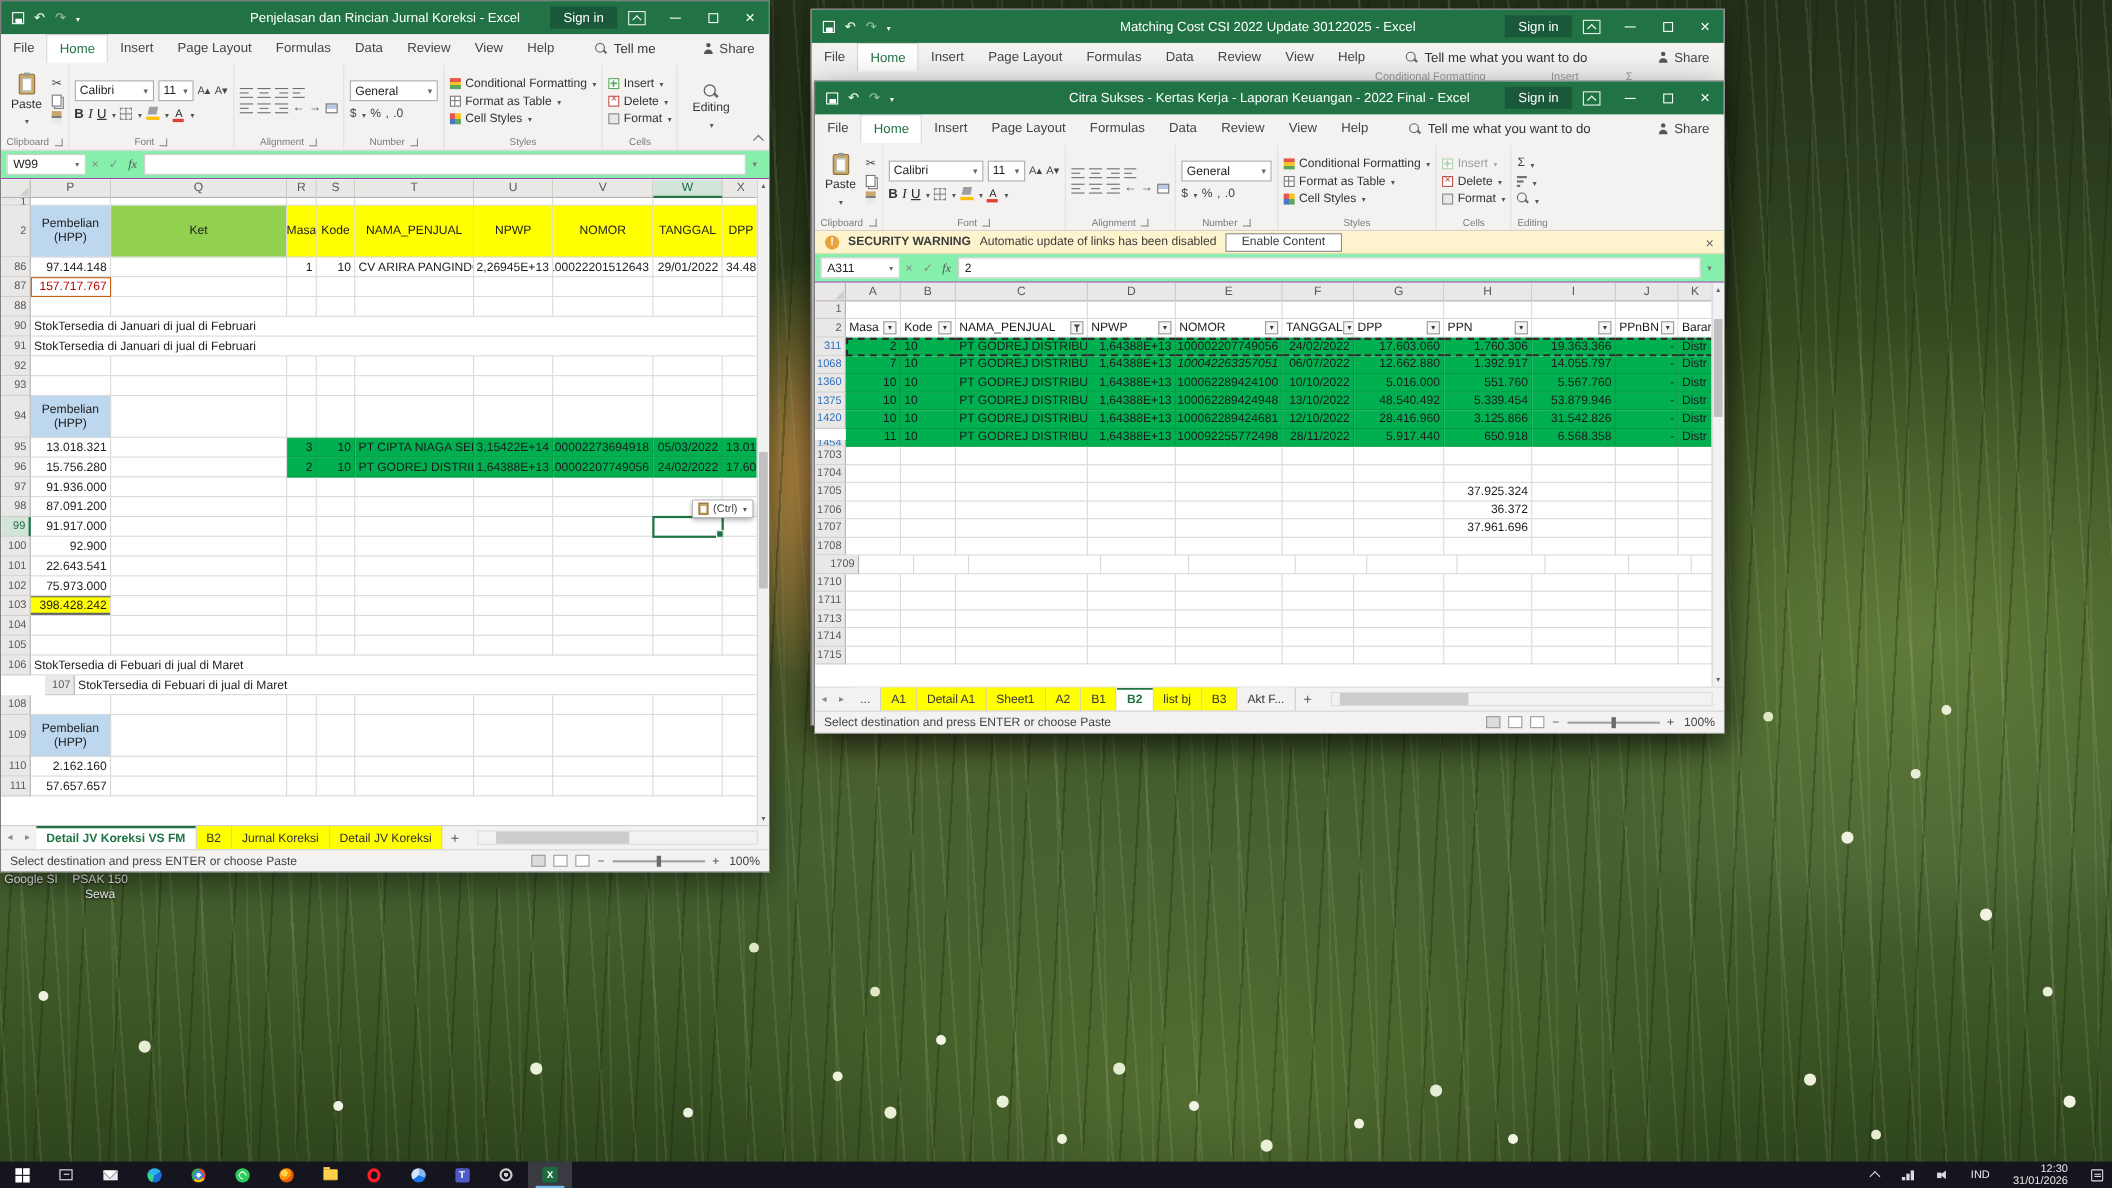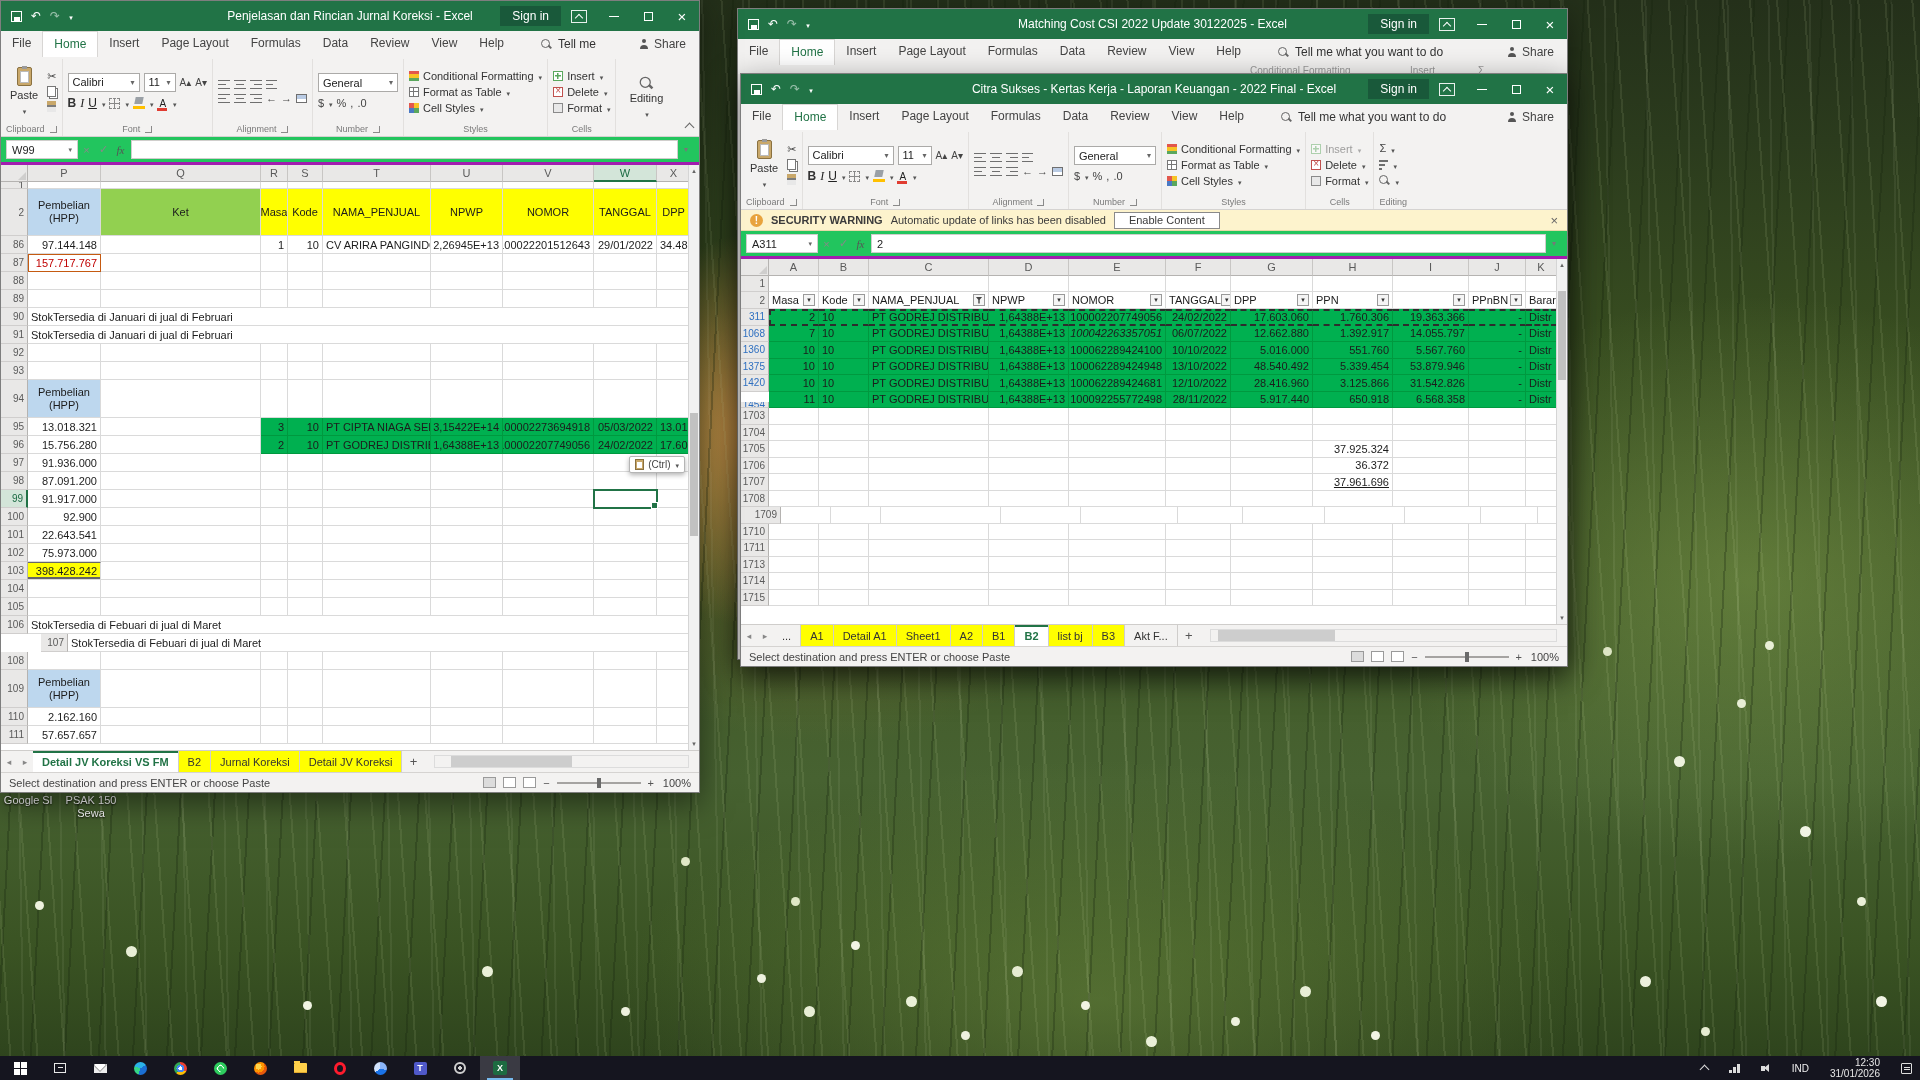--- a/index.html
+++ b/index.html
@@ -104,21 +104,21 @@
 .ic-search::before{content:"";position:absolute;left:0;top:0;width:7px;height:7px;border:1.5px solid #666;border-radius:50%}
 .ic-search::after{content:"";position:absolute;left:7px;top:7px;width:4px;height:1.5px;background:#666;transform:rotate(45deg)}
 .ic-search.big{transform:scale(1.25)}
 .rib-collapse{position:absolute;right:6px;bottom:5px;width:7px;height:7px;border-left:1.5px solid #666;border-top:1.5px solid #666;transform:rotate(45deg)}
 
 .secbar{height:21px;background:#fdf3cd;border-bottom:1px solid #e6d9a8;display:flex;align-items:center;gap:8px;padding:0 9px;font-size:11px;color:#3b3b3b;flex:none}
 .sec-ic{width:13px;height:13px;border-radius:50%;background:#e8a33d;color:#fff;font-weight:bold;font-size:10px;display:flex;align-items:center;justify-content:center;flex:none}
 .sec-ic::before{content:"!"}
 .sec-btn{border:1px solid #8a8a8a;background:#fff;padding:1px 14px;font-size:11px;height:17px;display:flex;align-items:center}
 .sec-x{margin-left:auto;color:#666;font-size:13px}
-.fbar{display:flex;align-items:center;background:#22c55e;padding:3px 5px;flex:none;border-bottom:3px solid #a21caf}
+.fbar{display:flex;align-items:center;background:#86efac;padding:3px 5px;flex:none;border-bottom:1px solid #a21caf}
 .namebox{width:72px;height:19px;background:#fff;border:1px solid #d0cecc;display:flex;align-items:center;padding:0 5px;font-size:11px}
 .namebox::after{content:"▾";font-size:7px;color:#666;margin-left:auto}
 .fbtn{width:17px;text-align:center;color:#888;font-size:11px;flex:none}
 .fbtn.fx{font-style:italic;color:#555;font-family:"Liberation Serif",serif}
 .fbtn.cx::before{content:"×"}
 .fbtn.ck::before{content:"✓"}
 .finput{flex:1;height:19px;background:#fff;border:1px solid #d0cecc;display:flex;align-items:center;padding:0 5px;font-size:11px;margin-left:2px}
 .fexp{width:16px;text-align:center;color:#777;font-size:8px}
 .fexp::before{content:"▾"}
 
@@ -544,32 +544,20 @@
             <div class="g-cell" style="width: 160px;"></div>
             <div class="g-cell" style="width: 27px;"></div>
             <div class="g-cell" style="width: 35px;"></div>
             <div class="g-cell" style="width: 108px;"></div>
             <div class="g-cell" style="width: 72px;"></div>
             <div class="g-cell" style="width: 91px;"></div>
             <div class="g-cell" style="width: 63px;"></div>
             <div class="g-cell" style="width: 34px;"></div>
           </div>
           <div class="g-row" style="height: 18px;">
-            <div class="g-rowh" style="width: 27px;">89</div>
-            <div class="g-cell" style="width: 73px;"></div>
-            <div class="g-cell" style="width: 160px;"></div>
-            <div class="g-cell" style="width: 27px;"></div>
-            <div class="g-cell" style="width: 35px;"></div>
-            <div class="g-cell" style="width: 108px;"></div>
-            <div class="g-cell" style="width: 72px;"></div>
-            <div class="g-cell" style="width: 91px;"></div>
-            <div class="g-cell" style="width: 63px;"></div>
-            <div class="g-cell" style="width: 34px;"></div>
-          </div>
-          <div class="g-row" style="height: 18px;">
             <div class="g-rowh" style="width: 27px;">90</div>
             <div class="g-cell g-span">StokTersedia di Januari di jual di Februari</div>
           </div>
           <div class="g-row" style="height: 18px;">
             <div class="g-rowh" style="width: 27px;">91</div>
             <div class="g-cell g-span">StokTersedia di Januari di jual di Februari</div>
           </div>
           <div class="g-row" style="height: 18px;">
             <div class="g-rowh" style="width: 27px;">92</div>
             <div class="g-cell" style="width: 73px;"></div>
@@ -1240,21 +1228,21 @@
           </div>
           <div class="g-row" style="height: 16.5px;">
             <div class="g-rowh" style="width: 28px;">1707</div>
             <div class="g-cell" style="width: 50px;"></div>
             <div class="g-cell" style="width: 50px;"></div>
             <div class="g-cell" style="width: 120px;"></div>
             <div class="g-cell" style="width: 80px;"></div>
             <div class="g-cell" style="width: 97px;"></div>
             <div class="g-cell" style="width: 65px;"></div>
             <div class="g-cell" style="width: 82px;"></div>
-            <div class="g-cell num" style="width: 80px; text-decoration: underline;">37.961.696</div>
+            <div class="g-cell num" style="width: 80px;">37.961.696</div>
             <div class="g-cell" style="width: 76px;"></div>
             <div class="g-cell" style="width: 57px;"></div>
             <div class="g-cell" style="width: 31px;"></div>
           </div>
           <div class="g-row" style="height: 16.5px;">
             <div class="g-rowh" style="width: 28px;">1708</div>
             <div class="g-cell" style="width: 50px;"></div>
             <div class="g-cell" style="width: 50px;"></div>
             <div class="g-cell" style="width: 120px;"></div>
             <div class="g-cell" style="width: 80px;"></div>

